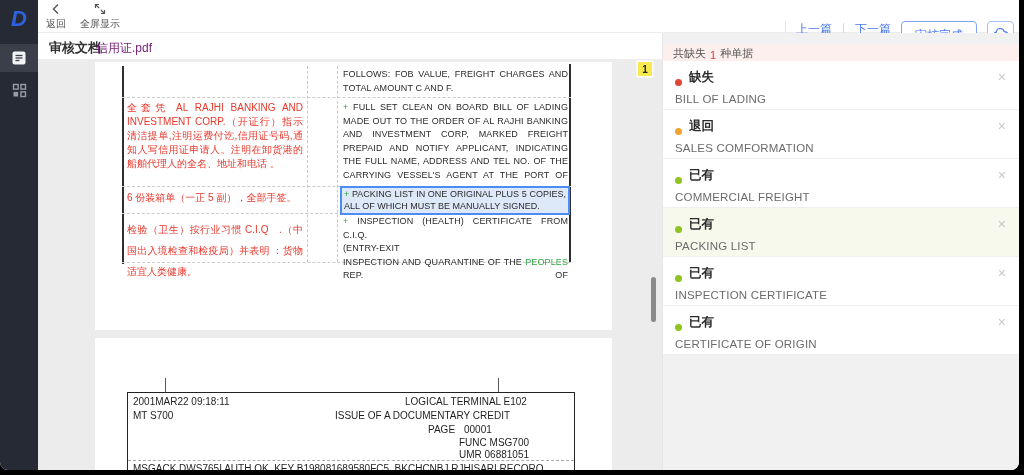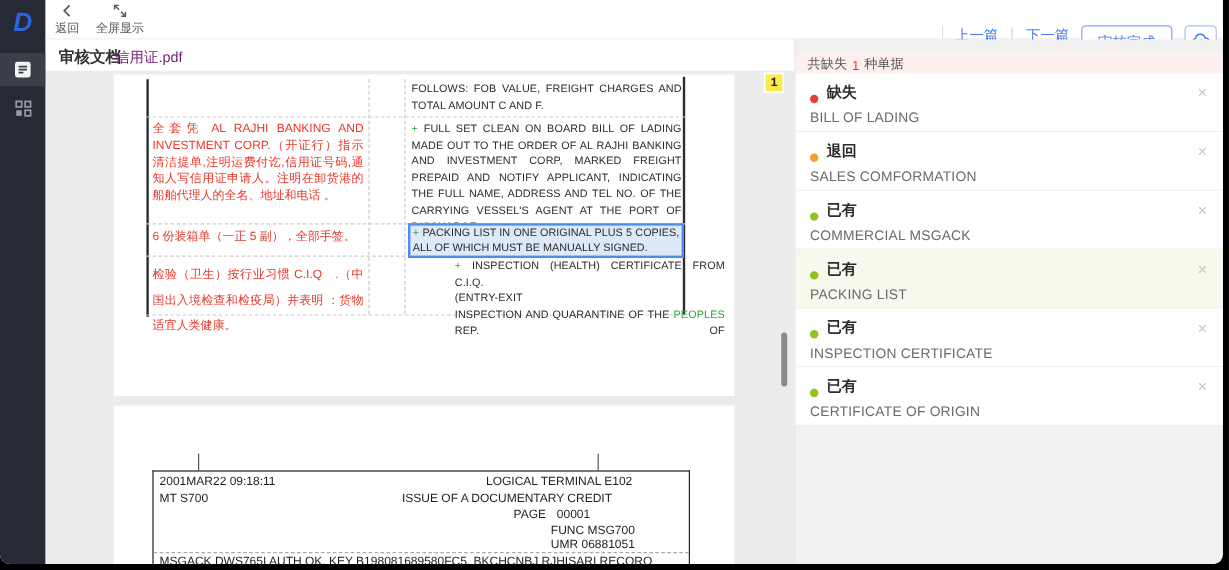--- a/index.html
+++ b/index.html
@@ -183,21 +183,21 @@
         <div>全套凭 AL RAJHI BANKING AND INVESTMENT CORP.（开证行）指示清洁提单,注明运费付讫,信用证号码,通知人写信用证申请人。注明在卸货港的船舶代理人的全名、地址和电话 。</div>
       </div>
       <div class="red-col" style="top:129px;">6 份装箱单（一正 5 副），全部手签。</div>
       <div class="red-col" style="top:157px; line-height:21px;">检验（卫生）按行业习惯 C.I.Q　.（中国出入境检查和检疫局）并表明 ：货物适宜人类健康。</div>
 
       <div class="eng-col" style="top:6px;">FOLLOWS: FOB VALUE, FREIGHT CHARGES AND TOTAL AMOUNT C AND F.</div>
       <div class="eng-col" style="top:39px;"><span class="plus">+</span><span> FULL SET CLEAN ON BOARD BILL OF LADING MADE OUT TO THE ORDER OF AL RAJHI BANKING AND INVESTMENT CORP, MARKED FREIGHT PREPAID AND NOTIFY APPLICANT, INDICATING THE FULL NAME, ADDRESS AND TEL NO. OF THE CARRYING VESSEL'S AGENT AT THE PORT OF DISCHARGE.</span></div>
 
       <div id="packing-box"><span class="plus">+</span><span> PACKING LIST IN ONE ORIGINAL PLUS 5 COPIES, ALL OF WHICH MUST BE MANUALLY SIGNED.</span></div>
 
-      <div class="eng-col" style="top:153px;margin-left:36px;">
+      <div class="eng-col" style="top:153px;">
         <div class="jlast"><span class="plus">+</span><span> INSPECTION (HEALTH) CERTIFICATE FROM C.I.Q.</span></div>
         <div>(ENTRY-EXIT</div>
         <div class="jlast"><span>INSPECTION AND QUARANTINE OF THE </span><span class="plus">PEOPLES</span><span> REP. OF</span></div>
       </div>
     </div>
 
     <div id="page-badge">1</div>
     <div id="doc-scrollbar"></div>
 
     <div class="page" id="page2">
@@ -239,21 +239,21 @@
           <span class="st-lbl">退回</span>
           </div>
         <div class="doc-lbl">SALES COMFORMATION</div>
         <span class="close-x">×</span>
       </div>
       <div class="p-item">
         <div class="st-row">
             <span class="dot green"></span>
           <span class="st-lbl">已有</span>
           </div>
-        <div class="doc-lbl">COMMERCIAL MSGACK</div>
+        <div class="doc-lbl">COMMERCIAL FREIGHT</div>
         <span class="close-x">×</span>
       </div>
       <div class="p-item hl">
         <div class="st-row">
             <span class="dot green"></span>
           <span class="st-lbl">已有</span>
           </div>
         <div class="doc-lbl">PACKING LIST</div>
         <span class="close-x">×</span>
       </div>

